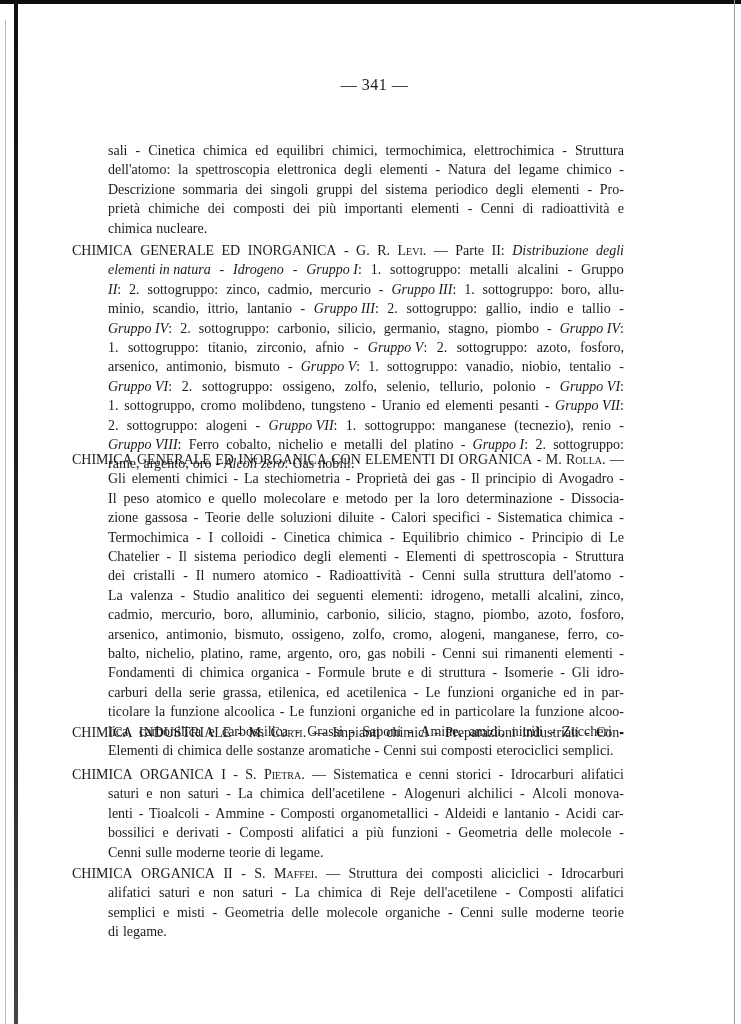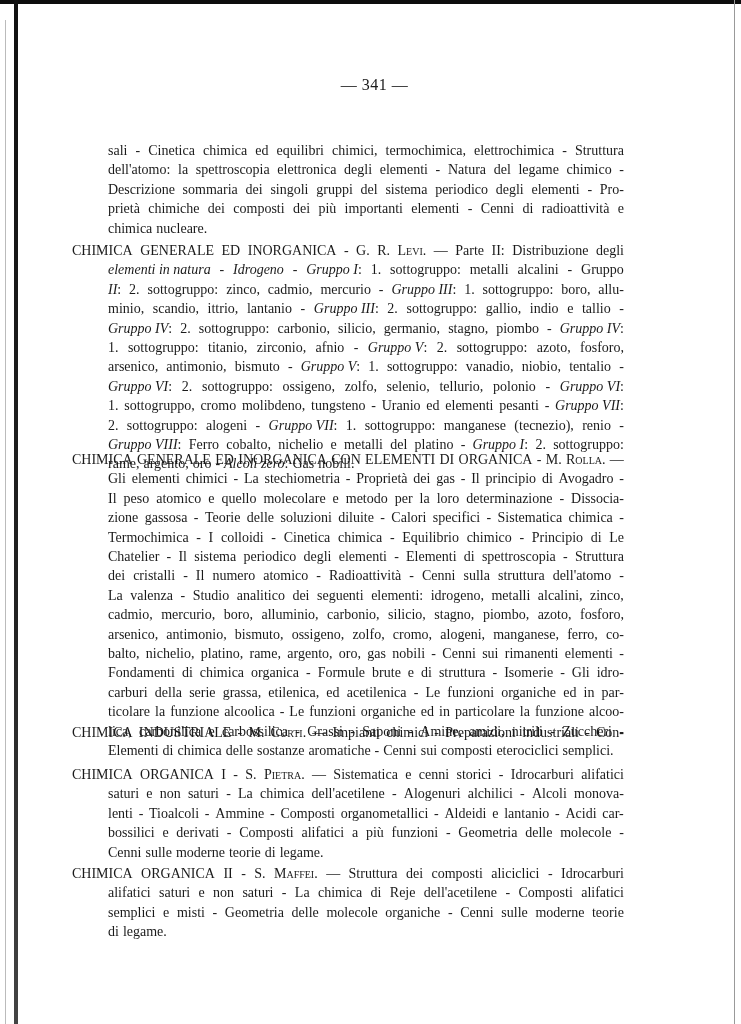--- a/index.html
+++ b/index.html
@@ -15,21 +15,21 @@
   .scan-left-faint { position: absolute; left: 5px; top: 20px; width: 1px; height: 1004px; background: #bbb; }
   .scan-right { position: absolute; right: 6px; top: 0; width: 1px; height: 1024px; background: #999; }
   .page-number { position: absolute; top: 76px; left: 4px; width: 741px; text-align: center;
     font-size: 16px; letter-spacing: 0.5px; }
   .block { position: absolute; left: 72px; width: 552px; font-size: 14px; line-height: 19.4px; margin-top: 7px; }
   .line { white-space: nowrap; display: flex; justify-content: space-between; }
   .line.last { justify-content: flex-start; }
   .line.last span + span { margin-left: 4px; text-align: center; }
   .indent { padding-left: 36px; justify-content: space-between; }
   .sc { font-variant: small-caps; }
-  .it { }
+  .it { font-style: italic; }
   .lead .line { padding-left: 36px; }
 </style>
 </head>
 <body>
 
 <div class="scan-top"></div>
 <div class="scan-left"></div>
 <div class="scan-left-faint"></div>
 <div class="scan-right"></div>
 

